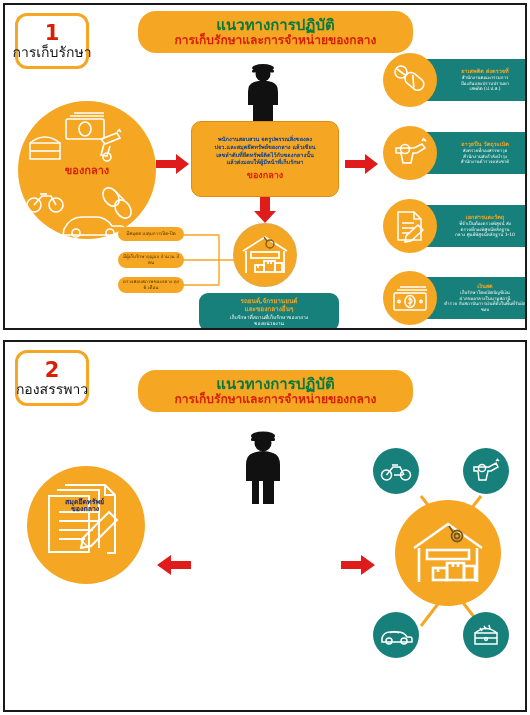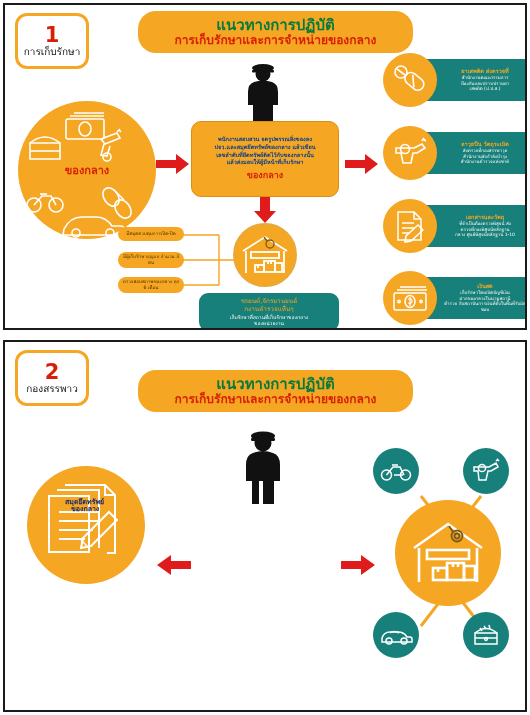--- a/index.html
+++ b/index.html
@@ -9,35 +9,35 @@
   
   .panel{position:absolute;left:3px;background:#ffffff;border:2px solid #1a1a1a;box-sizing:border-box;overflow:hidden;}
   #panel1{top:3px;width:524px;height:327px;}
   #panel2{top:340px;width:524px;height:372px;}
 
   
   .badge{position:absolute;left:10px;top:8px;width:74px;height:56px;border:3px solid #F5A623;
          border-radius:12px;background:#fff;box-sizing:border-box;display:flex;flex-direction:column;
          align-items:center;justify-content:center;line-height:1;}
   .badge .num{color:#d81e05;font-weight:bold;font-size:21px;letter-spacing:0;}
-  .badge .sub{color:#111;font-size:10px;margin-top:1px;white-space:nowrap;}
+  .badge .sub{color:#111;font-size:14px;margin-top:1px;white-space:nowrap;}
 
   
   .titlepill{position:absolute;background:#F5A623;border-radius:18px;text-align:center;
              display:flex;flex-direction:column;align-items:center;justify-content:center;line-height:1.12;}
   .titlepill .t1{color:#067a3e;font-weight:bold;font-size:15px;}
   .titlepill .t2{color:#d81e05;font-weight:bold;font-size:12px;}
 
   
   .circle{position:absolute;border-radius:50%;display:flex;align-items:center;justify-content:center;}
   .orange{background:#F5A623;}
   .teal{background:#18807A;}
   .tealbox{position:absolute;background:#18807A;border-radius:9px;box-sizing:border-box;
            display:flex;flex-direction:column;align-items:center;justify-content:center;text-align:center;}
-  .tealbox .hd{color:#F5A623;font-weight:normal;text-align:center;}
+  .tealbox .hd{color:#F5A623;font-weight:bold;text-align:center;}
   .tealbox .bd{color:#ffffff;}
   .orangebox{position:absolute;background:#F5A623;border:1.5px solid #e08c10;border-radius:10px;box-sizing:border-box;
              display:flex;flex-direction:column;align-items:center;justify-content:center;text-align:center;}
   .pill{position:absolute;background:#F5A623;border-radius:14px;box-sizing:border-box;
         display:flex;align-items:center;justify-content:center;text-align:center;color:#4a2d00;
         font-size:4.6px;line-height:1.3;padding:2px 4px;}
   .lbl{position:absolute;text-align:center;}
   svg{display:block;overflow:visible;}
   .redtxt{color:#d81e05;font-weight:bold;}
 
@@ -152,21 +152,21 @@
       <g stroke="#F5A623" stroke-width="1.4" fill="none">
         <path d="M0 8 h38 M0 33 h38 M0 58 h38 M38 8 v50 M38 33 h18"></path>
       </g>
     </svg>
     <div class="pill" style="left:113px;top:222px;width:66px;height:14px;">มีสมุดควบคุมการเปิด-ปิด</div>
     <div class="pill" style="left:113px;top:247px;width:66px;height:16px;">มีผู้เก็บรักษากุญแจ จำนวน 3 คน</div>
     <div class="pill" style="left:113px;top:272px;width:66px;height:16px;">ตรวจสอบสภาพของกลาง ทุก 6 เดือน</div>
 
     <div class="tealbox" style="left:194px;top:288px;width:140px;height:38px;padding:2px 4px;">
       <div class="hd" style="font-size:6.4px;line-height:1.22;">รถยนต์,จักรยานยนต์</div>
-      <div class="hd" style="font-size:6.4px;line-height:1.22;">กงานตำรวจแหื่นๆ</div>
+      <div class="hd" style="font-size:6.4px;line-height:1.22;">และของกลางอื่นๆ</div>
       <div class="bd" style="font-size:5px;line-height:1.25;">เก็บรักษาที่สถานที่เก็บรักษาของกลาง</div>
       <div class="bd" style="font-size:5px;line-height:1.25;">ของหน่วยงาน</div>
     </div>
 
     <div class="rightrow" style="left:378px;top:48px;width:150px;height:56px;">
       <div class="tb">
         <div class="hd">ยาเสพติด ส่งตรวจที่</div>
         <div class="bd">สำนักงานคณะกรรมการ</div>
         <div class="bd">ป้องกันและปราบปรามยา</div>
         <div class="bd">เสพติด (ป.ป.ส.)</div>

